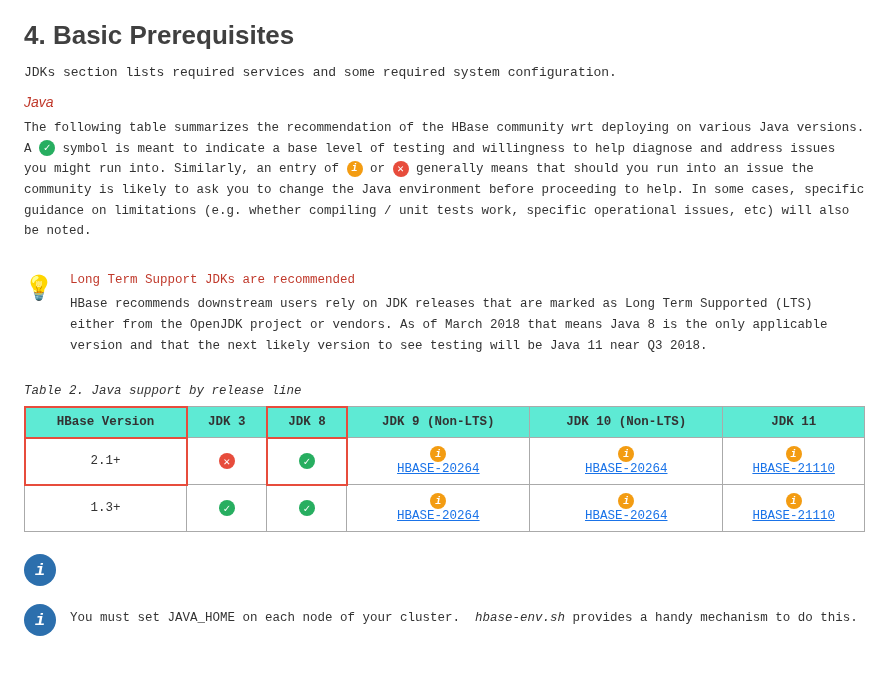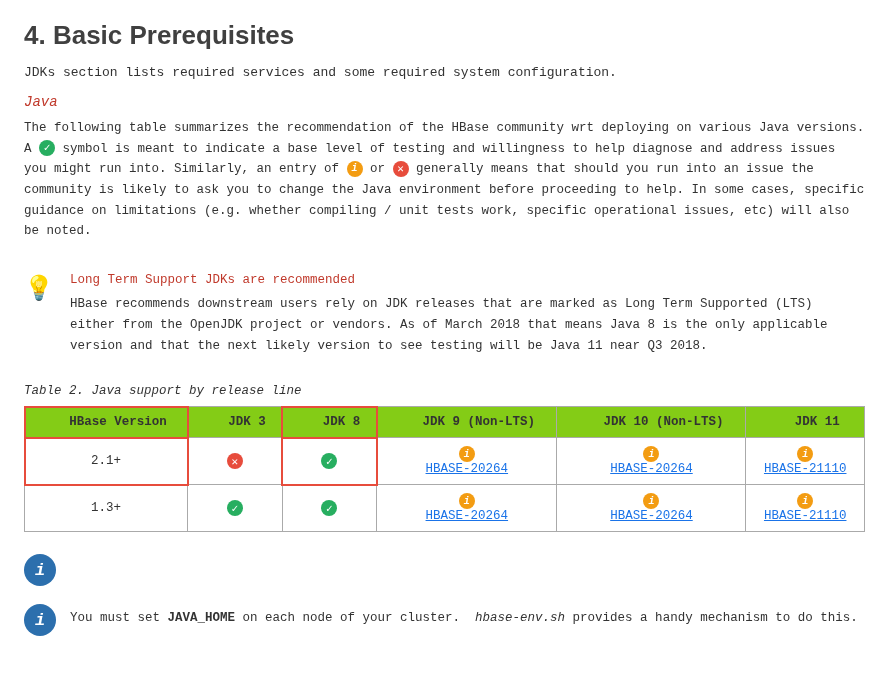--- a/index.html
+++ b/index.html
@@ -22,21 +22,21 @@
     .section-intro {
       font-size: 13px;
       margin-bottom: 14px;
       color: #333;
     }
     .java-heading {
       color: #c0392b;
       font-style: italic;
       font-size: 14px;
       margin-bottom: 8px;
-      font-family: Liberation Mono, monospace;
+      font-family: Liberation Sans, sans-serif;
     }
     .description {
       font-size: 12.5px;
       line-height: 1.65;
       color: #333;
       margin-bottom: 18px;
     }
 
     .table-caption {
       font-style: italic;
@@ -51,23 +51,22 @@
       margin-bottom: 20px;
       font-size: 12.5px;
     }
     th, td {
       border: 1px solid #aaa;
       padding: 8px 10px;
       text-align: center;
       vertical-align: middle;
     }
     th {
-      background: #84cc16;
-      font-weight: bold;
-      padding-left: 34px;
+      background: #5eead4;
+      font-weight: bold;
     }
     .hbase-col {
       outline: 2.5px solid #e74c3c;
       outline-offset: -1px;
     }
     .jdk8-col {
       outline: 2.5px solid #e74c3c;
       outline-offset: -1px;
     }
     .link-blue {
@@ -136,21 +135,21 @@
       flex-shrink: 0;
       margin-top: 2px;
     }
     .bottom-text {
       font-size: 12.5px;
       line-height: 1.65;
       padding-top: 6px;
     }
     code {
       font-family: 'Courier New', Courier, monospace;
-      font-weight: bold;
+      font-weight: normal;
     }
     em.filename {
       font-style: italic;
       font-family: 'Courier New', Courier, monospace;
     }
 
     .lightbulb-box {
       display: flex;
       align-items: flex-start;
       gap: 16px;

